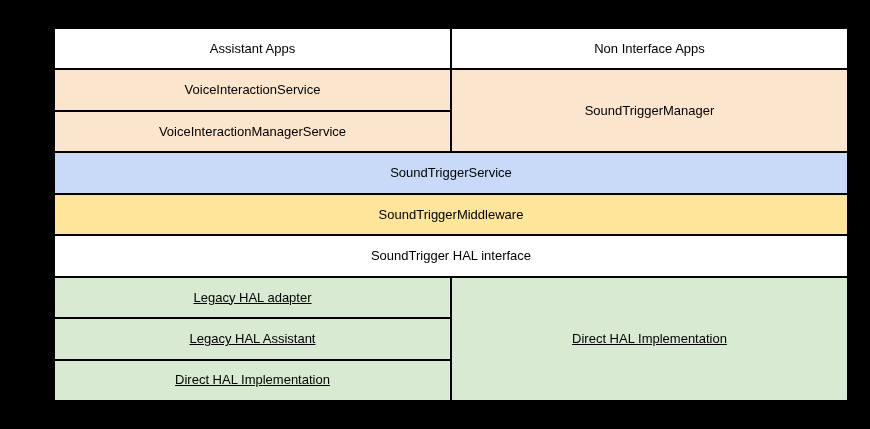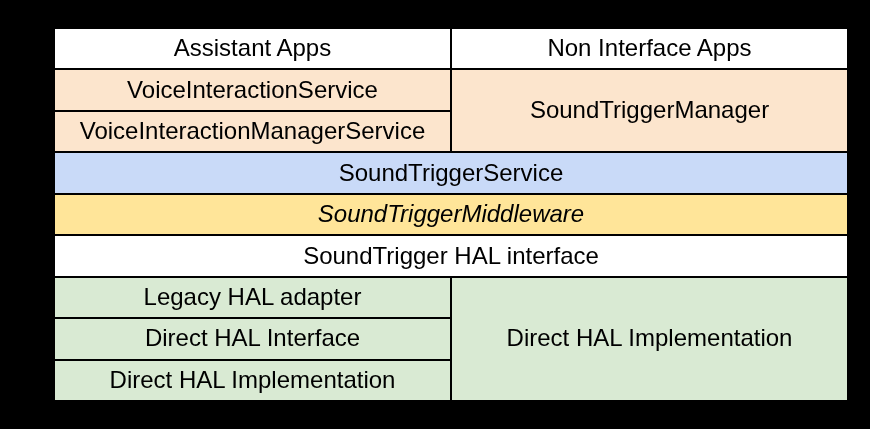--- a/index.html
+++ b/index.html
@@ -16,37 +16,37 @@
   }
   table.stack {
     position: absolute;
     left: 53px;
     top: 27px;
     width: 796px;
     height: 375px;
     border-collapse: collapse;
     table-layout: fixed;
     font-family: "Liberation Sans", sans-serif;
-    font-size: 24px;
+    font-size: 13px;
     line-height: 1.2;
     color: var(--text, #000);
   }
   table.stack td {
     border: 2px solid var(--border, #000);
     text-align: center;
     vertical-align: middle;
     padding: 0;
     overflow: hidden;
     white-space: nowrap;
   }
   .bg-white  { background: var(--white,  #ffffff); }
   .bg-peach  { background: var(--peach,  #fce5cd); }
   .bg-blue   { background: var(--blue,   #c9daf8); }
-  .bg-yellow { background: var(--yellow, #ffe599); font-style: italic; }
-  .bg-green  { background: var(--green,  #d9ead3); }
+  .bg-yellow { background: var(--yellow, #ffe599); }
+  .bg-green  { background: var(--green,  #d9ead3); text-decoration: underline; }
 </style>
 </head>
 <body>
 
 <div class="stage">
   <table class="stack">
     <tbody>
       <tr>
         <td class="bg-white">Assistant Apps</td>
         <td class="bg-white">Non Interface Apps</td>
@@ -65,20 +65,20 @@
         <td class="bg-yellow" colspan="2">SoundTriggerMiddleware</td>
       </tr>
       <tr>
         <td class="bg-white" colspan="2">SoundTrigger HAL interface</td>
       </tr>
       <tr>
         <td class="bg-green">Legacy HAL adapter</td>
         <td class="bg-green" rowspan="3">Direct HAL Implementation</td>
       </tr>
       <tr>
-        <td class="bg-green">Direct HAL Interface</td>
+        <td class="bg-green">Legacy HAL Assistant</td>
       </tr>
       <tr>
         <td class="bg-green">Direct HAL Implementation</td>
       </tr>
     </tbody>
   </table>
 </div>
 
 </body></html>

